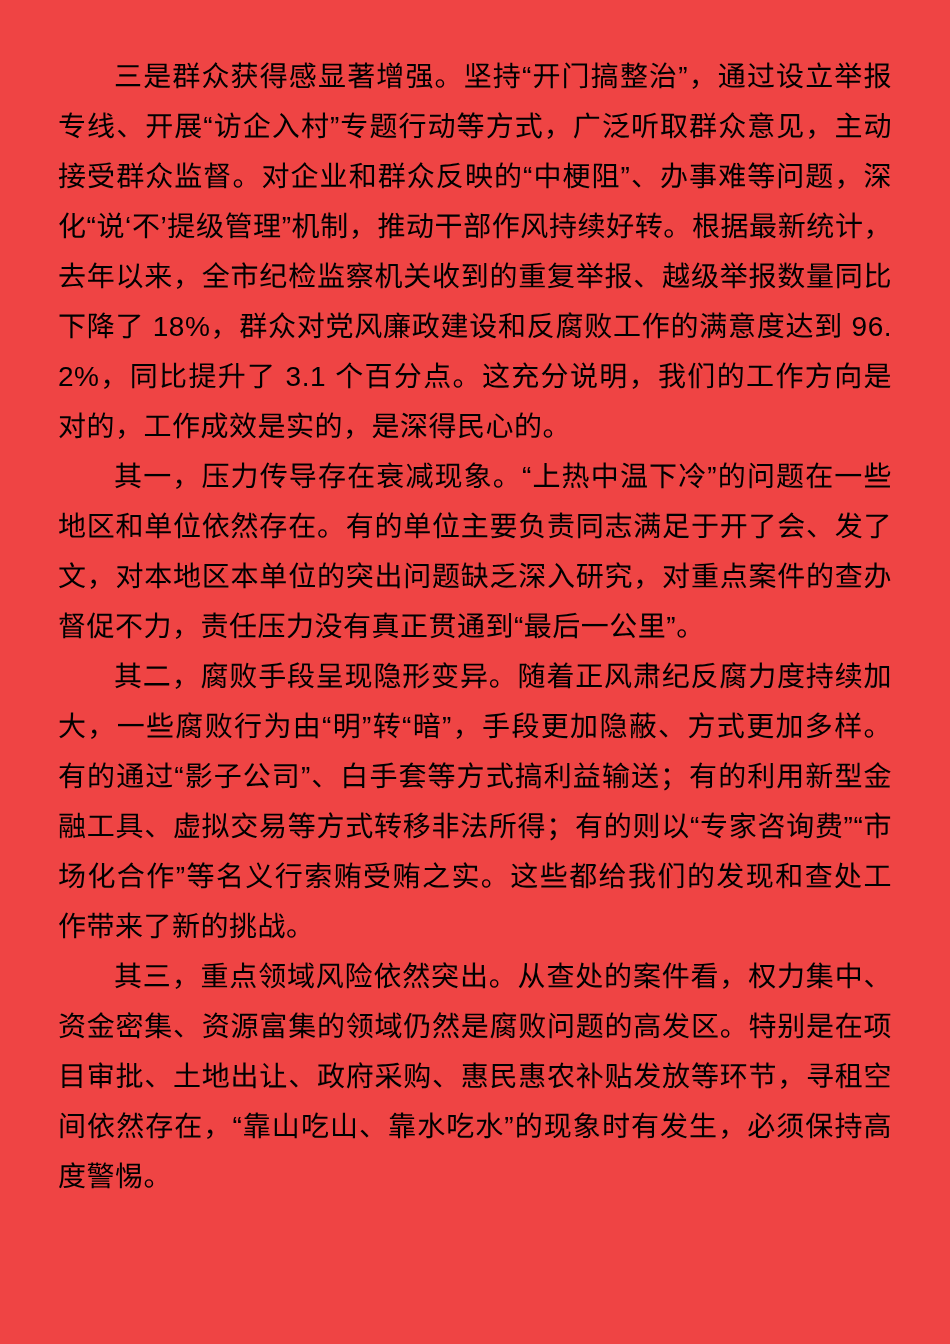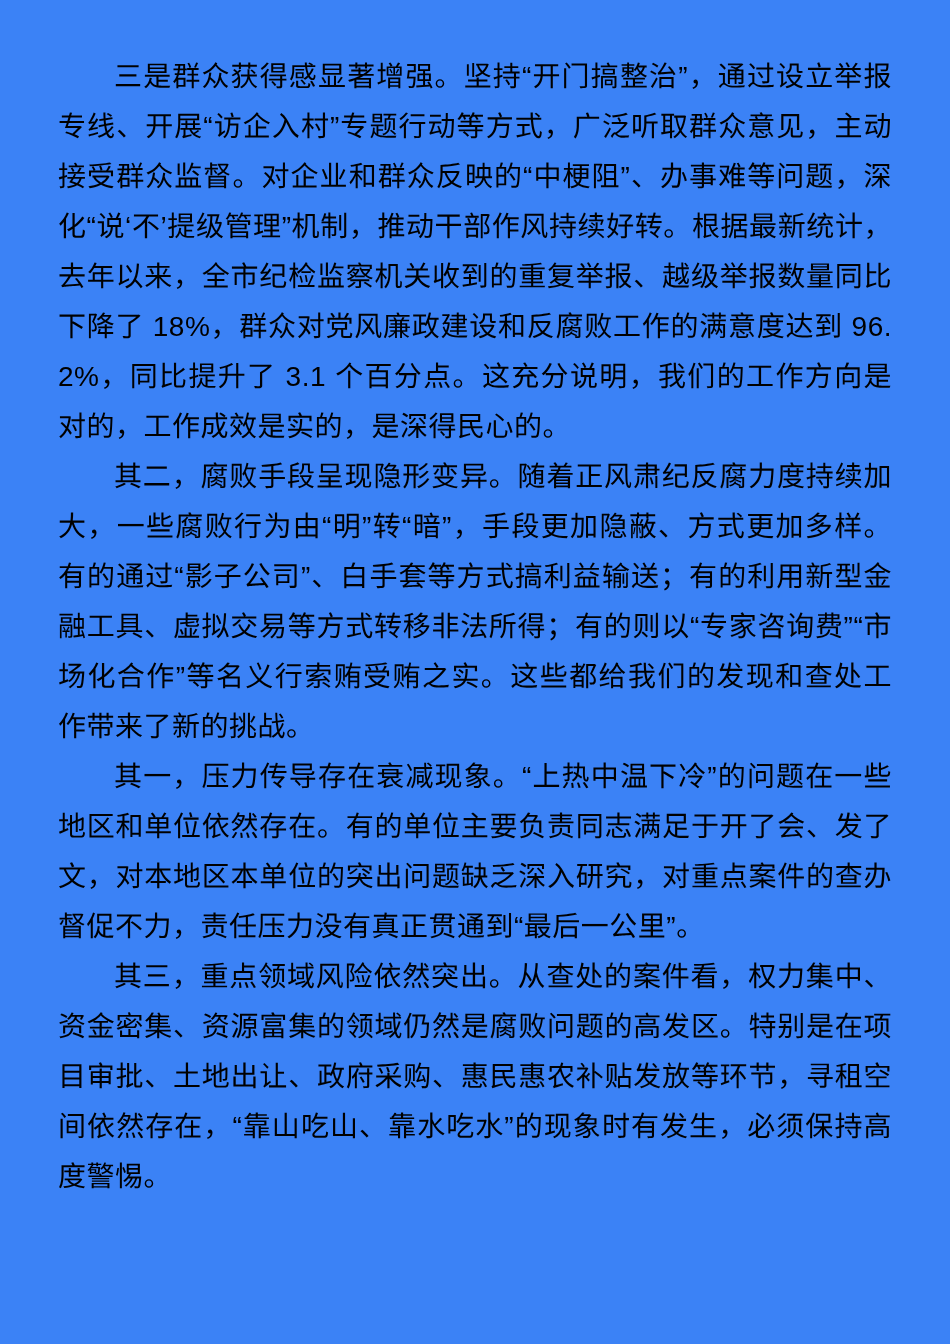--- a/index.html
+++ b/index.html
@@ -11,21 +11,21 @@
     width: 950px;
     height: 1344px;
     overflow: hidden;
     font-family: "Liberation Sans", "DejaVu Sans", sans-serif;
   }
   .page {
     box-sizing: border-box;
     width: 950px;
     height: 1344px;
     padding: 52px 58px 40px 58px;
-    background: #3b82f6;
+    background: #ef4444;
     color: #000000;
   }
   .doc-body p {
     margin: 0;
     padding: 0;
     font-size: 28px;
     line-height: 50px;
     letter-spacing: 0.5px;
     color: #000000;
     text-align: justify;
@@ -33,17 +33,17 @@
     text-indent: 2em;
     word-break: break-all;
   }
 </style>
 </head>
 <body>
 
 <div class="page">
   <div class="doc-body">
     <p>三是群众获得感显著增强。坚持“开门搞整治”，通过设立举报专线、开展“访企入村”专题行动等方式，广泛听取群众意见，主动接受群众监督。对企业和群众反映的“中梗阻”、办事难等问题，深化“说‘不’提级管理”机制，推动干部作风持续好转。根据最新统计，去年以来，全市纪检监察机关收到的重复举报、越级举报数量同比下降了 18%，群众对党风廉政建设和反腐败工作的满意度达到 96.2%，同比提升了 3.1 个百分点。这充分说明，我们的工作方向是对的，工作成效是实的，是深得民心的。</p>
+    <p>其一，压力传导存在衰减现象。“上热中温下冷”的问题在一些地区和单位依然存在。有的单位主要负责同志满足于开了会、发了文，对本地区本单位的突出问题缺乏深入研究，对重点案件的查办督促不力，责任压力没有真正贯通到“最后一公里”。</p>
     <p>其二，腐败手段呈现隐形变异。随着正风肃纪反腐力度持续加大，一些腐败行为由“明”转“暗”，手段更加隐蔽、方式更加多样。有的通过“影子公司”、白手套等方式搞利益输送；有的利用新型金融工具、虚拟交易等方式转移非法所得；有的则以“专家咨询费”“市场化合作”等名义行索贿受贿之实。这些都给我们的发现和查处工作带来了新的挑战。</p>
-    <p>其一，压力传导存在衰减现象。“上热中温下冷”的问题在一些地区和单位依然存在。有的单位主要负责同志满足于开了会、发了文，对本地区本单位的突出问题缺乏深入研究，对重点案件的查办督促不力，责任压力没有真正贯通到“最后一公里”。</p>
     <p>其三，重点领域风险依然突出。从查处的案件看，权力集中、资金密集、资源富集的领域仍然是腐败问题的高发区。特别是在项目审批、土地出让、政府采购、惠民惠农补贴发放等环节，寻租空间依然存在，“靠山吃山、靠水吃水”的现象时有发生，必须保持高度警惕。</p>
   </div>
 </div>
 
 </body></html>

